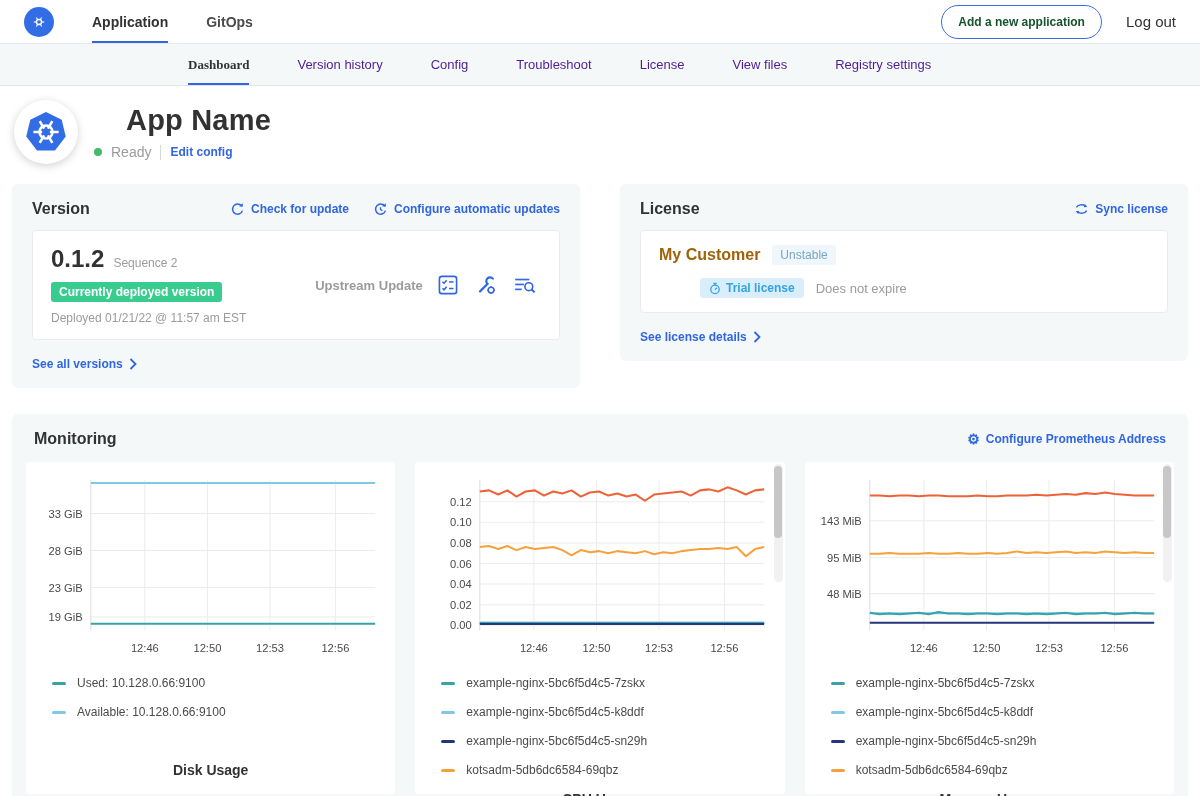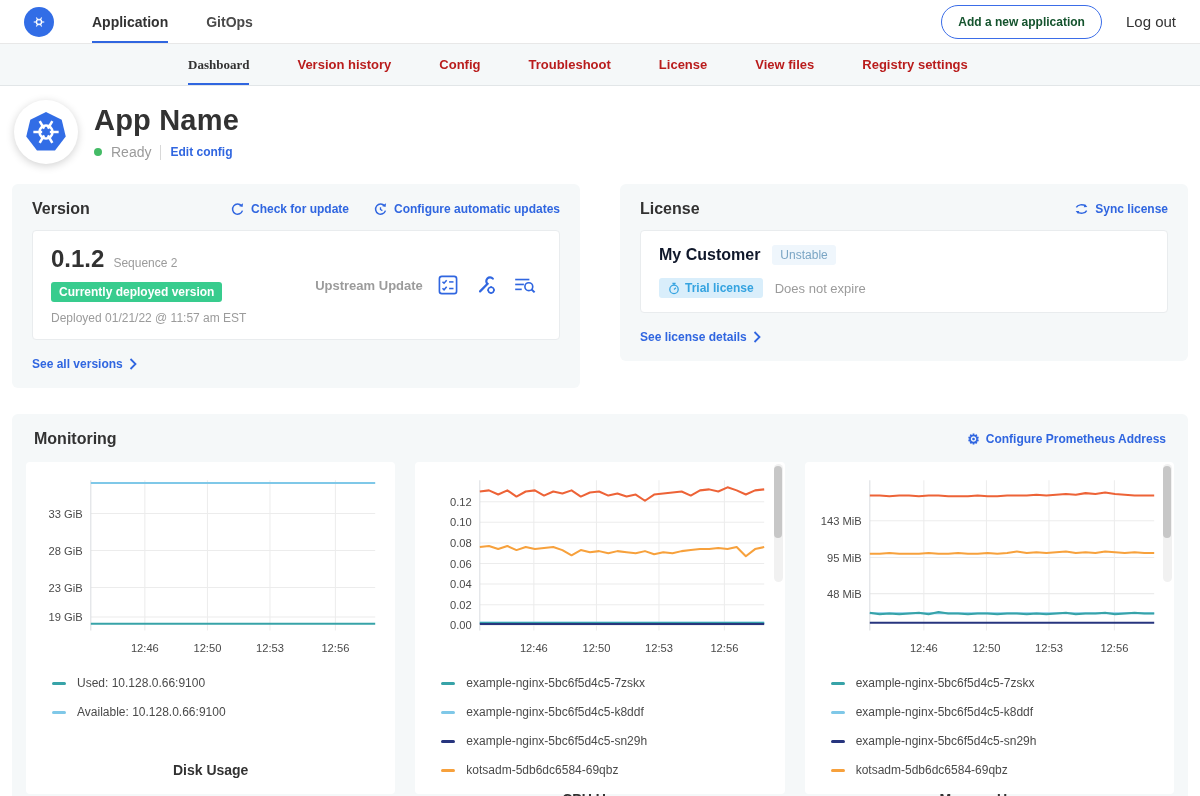--- a/index.html
+++ b/index.html
@@ -40,34 +40,34 @@
     font-family: "Liberation Sans", sans-serif;
   }
   .logout { font-size: 15px; color: #323232; cursor: pointer; }
 
   
   .subnav {
     height: 42px; background: #f5f8f9; border-bottom: 1px solid #e2e6e8;
     display: flex; align-items: stretch; padding-left: 188px; gap: 48px;
   }
   .subnav-tab {
-    display: flex; align-items: center; font-size: 13px; font-weight: 700;
-    color: #b91c1c; border-bottom: 2px solid transparent; padding-top: 2px; cursor: pointer;
+    display: flex; align-items: center; font-size: 13px; font-weight: 400;
+    color: #4c1d95; border-bottom: 2px solid transparent; padding-top: 2px; cursor: pointer;
   }
   .subnav-tab.active { color: #323232; font-weight: 600; border-bottom-color: #3066e0; font-family: Liberation Serif, serif; }
 
   
   .app-header { display: flex; align-items: center; padding: 14px 24px 20px 14px; }
   .app-avatar {
     width: 64px; height: 64px; border-radius: 50%; background: #fff;
     box-shadow: 0 2px 8px rgba(0,0,0,0.18);
     display: flex; align-items: center; justify-content: center;
   }
   .app-header-text { margin-left: 16px; }
-  .app-title { font-size: 29px; font-weight: 700; color: #323232; letter-spacing: 0.2px; }
+  .app-title { font-size: 29px; font-weight: 700; color: #323232; letter-spacing: 0.2px; margin-left: 32px; }
   .app-status-row { display: flex; align-items: center; gap: 9px; margin-top: 7px; }
   .status-dot { width: 8px; height: 8px; border-radius: 50%; background: #44bb66; }
   .status-text { font-size: 14px; color: #9b9b9b; }
   .v-divider { width: 1px; height: 15px; background: #d8d8d8; }
   .blue-link { color: #3066e0; font-size: 12px; font-weight: 700; cursor: pointer; display: inline-flex; align-items: center; gap: 6px; }
 
   
   .panels-row { display: flex; gap: 40px; padding: 0 12px; align-items: flex-start; }
   .panel { background: #f5f8f9; border-radius: 6px; padding: 16px 20px; flex: 1; }
   .panel-head { display: flex; justify-content: space-between; align-items: center; margin-bottom: 12px; }
@@ -86,28 +86,28 @@
     font-size: 12px; font-weight: 700; padding: 3px 8px; border-radius: 3px;
   }
   .deployed-date { margin-top: 9px; font-size: 12px; color: #9b9b9b; }
   .version-mid { flex: 1; text-align: center; font-size: 13px; font-weight: 600; color: #9b9b9b; }
   .version-icons { display: flex; gap: 16px; align-items: center; padding-right: 4px; }
   .version-icons svg { cursor: pointer; }
   .see-link { margin-top: 14px; }
 
   
   .license-row1 { display: flex; align-items: center; gap: 12px; }
-  .customer-name { font-size: 16px; font-weight: 700; color: #0f172a; }
+  .customer-name { font-size: 16px; font-weight: 700; color: #a16207; }
   .channel-badge {
     background: #eff6fc; color: #7aa5c4; font-size: 12px; padding: 3px 8px; border-radius: 3px;
   }
   .license-row2 { display: flex; align-items: center; gap: 12px; margin-top: 13px; }
   .trial-badge {
     background: #d9eefb; color: #35a3e0; font-size: 12px; font-weight: 700;
-    padding: 3px 9px; border-radius: 3px; display: inline-flex; align-items: center; gap: 5px;
+    padding: 3px 9px; border-radius: 3px; display: inline-flex; align-items: center; gap: 5px; margin-left: 41px;
   }
   .expire-text { font-size: 13px; color: #9b9b9b; }
 
   
   .monitoring-panel { margin: 26px 12px 12px; background: #f5f8f9; border-radius: 6px; padding: 16px 14px 12px; }
   .monitoring-head { display: flex; justify-content: space-between; align-items: center; padding: 0 8px; margin-bottom: 14px; }
   .gear-glyph { font-size: 14px; line-height: 1; }
   .charts-row { display: flex; gap: 20px; }
   .chart-card {
     background: #fff; border-radius: 4px; flex: 1; height: 332px;

